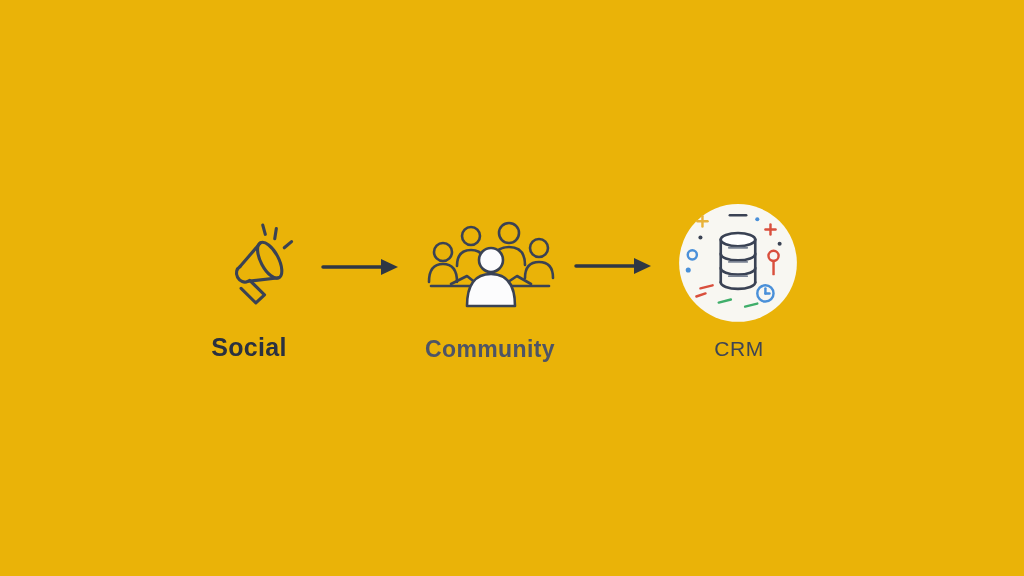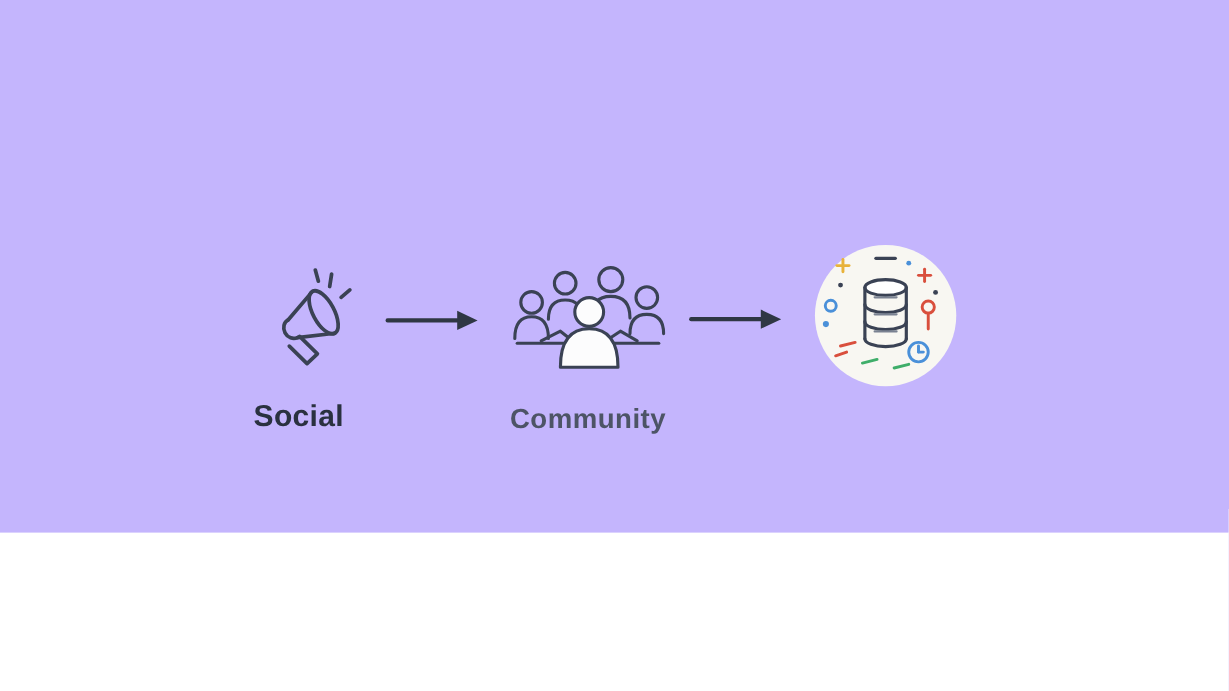--- a/index.html
+++ b/index.html
@@ -4,22 +4,22 @@
 <style>
   html, body {
     margin: 0;
     padding: 0;
     background: #ffffff;
     font-family: "Liberation Sans", sans-serif;
   }
   .canvas {
     position: relative;
     width: 1024px;
-    height: 444px;
-    background: #c4b5fd;
+    height: 576px;
+    background: #eab308;
     overflow: hidden;
   }
   .icon-box {
     position: absolute;
   }
   .node-label {
     position: absolute;
     text-align: center;
     color: #4d5466;
   }
@@ -171,14 +171,15 @@
           <path d="M72 106 L84 103"></path>
         </g>
       </g>
 
       <circle cx="16" cy="70" r="2.5" fill="#4a90d9"></circle>
       <circle cx="28" cy="38" r="2" fill="#3a4254"></circle>
       <circle cx="106" cy="44" r="2" fill="#3a4254"></circle>
       <circle cx="84" cy="20" r="2" fill="#4a90d9"></circle>
     </svg>
   </div>
+  <div class="node-label label-crm">CRM</div>
 
 </div>
 
 </body></html>

